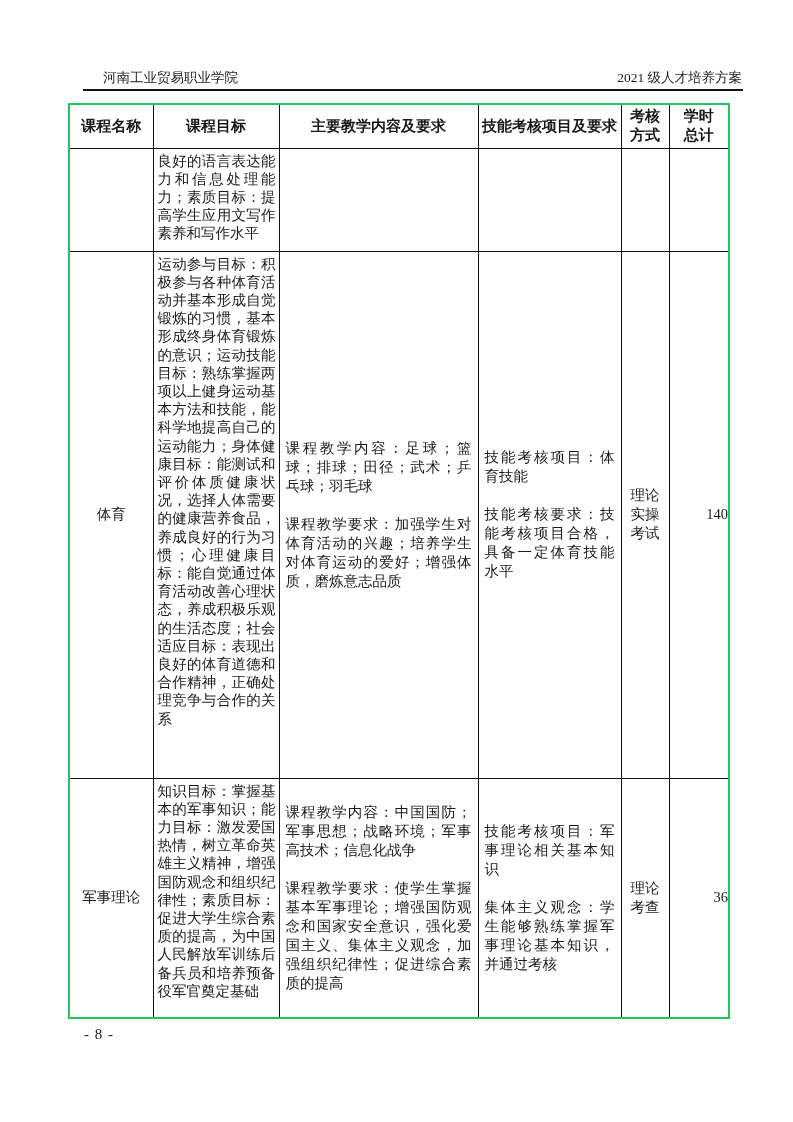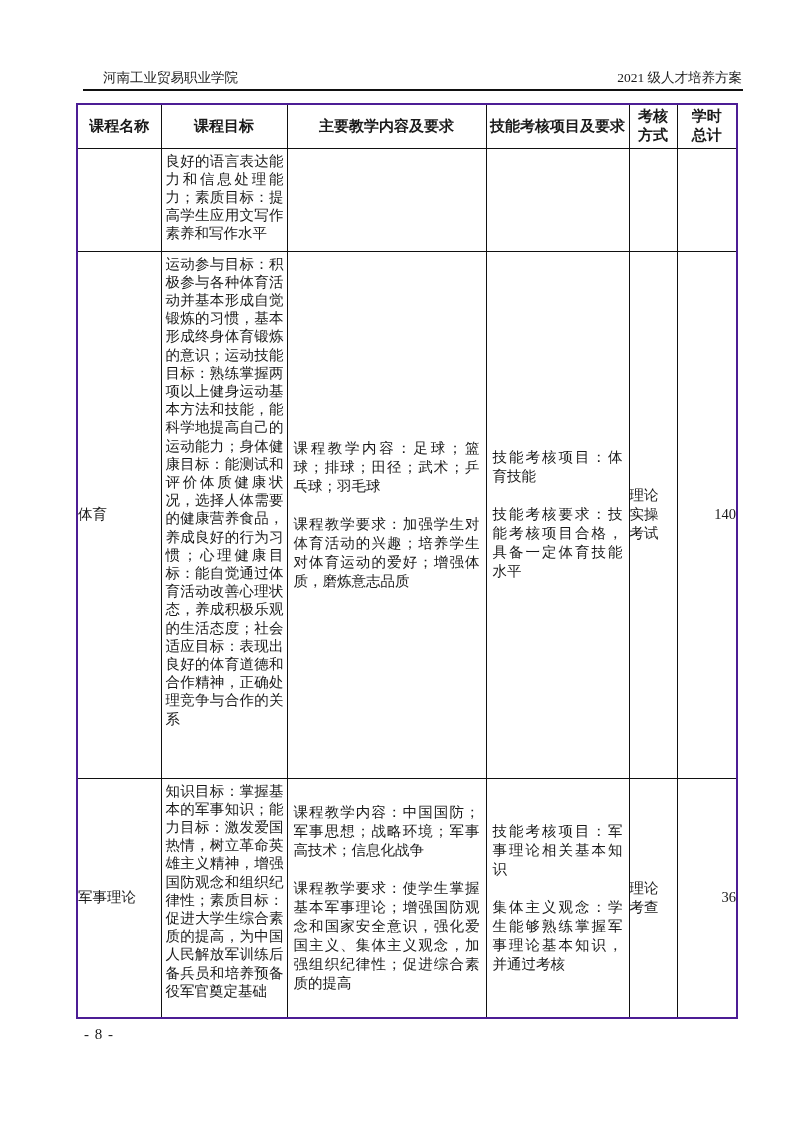--- a/index.html
+++ b/index.html
@@ -13,53 +13,53 @@
     overflow:hidden;
   }
   .page-header {
     position:absolute; top:69px; left:83px; width:660px;
     display:flex; justify-content:space-between; align-items:flex-end;
     font-size:13.5px; line-height:18px;
     padding:0 1px 2px 20px;
     border-bottom:2px solid #111;
   }
   .course-table {
-    position:absolute; top:103px; left:76px; width:660px;
+    position:absolute; top:103px; left:68px; width:660px;
     border-collapse:collapse; table-layout:fixed;
-    border:2px solid #4c1d95;
+    border:2px solid #22c55e;
     font-size:14.5px;
     font-family:Liberation Serif, serif;
   }
   .course-table th, .course-table td {
     border:1px solid #111;
     overflow:hidden;
     vertical-align:middle;
   }
   .course-table thead tr { height:44px; }
   .course-table tr.row-partial { height:103px; }
   .course-table tr.row-pe { height:527px; }
   .course-table tr.row-military { height:240px; }
   th.hcell {
     font-weight:bold; font-size:15px; text-align:center;
     white-space:pre-line; line-height:19px;
   }
-  td.c-name { text-align:left; }
+  td.c-name { text-align:center; }
   td.c-obj {
     vertical-align:top;
     padding:3px 3px 2px 4px;
     text-align:justify;
     line-height:18.2px;
   }
   td.c-para {
     padding:4px 6px;
     line-height:19px;
     text-align:justify;
   }
   td.c-para p + p { margin-top:19px; }
-  td.c-method { white-space:pre-line; line-height:19px; }
+  td.c-method { text-align:center; white-space:pre-line; line-height:19px; }
   td.c-hours { text-align:right; }
   .page-number {
     position:absolute; top:1026px; left:84px;
     font-size:15px; letter-spacing:1px;
   }
 </style>
 </head>
 <body>
 
 <div class="page">

